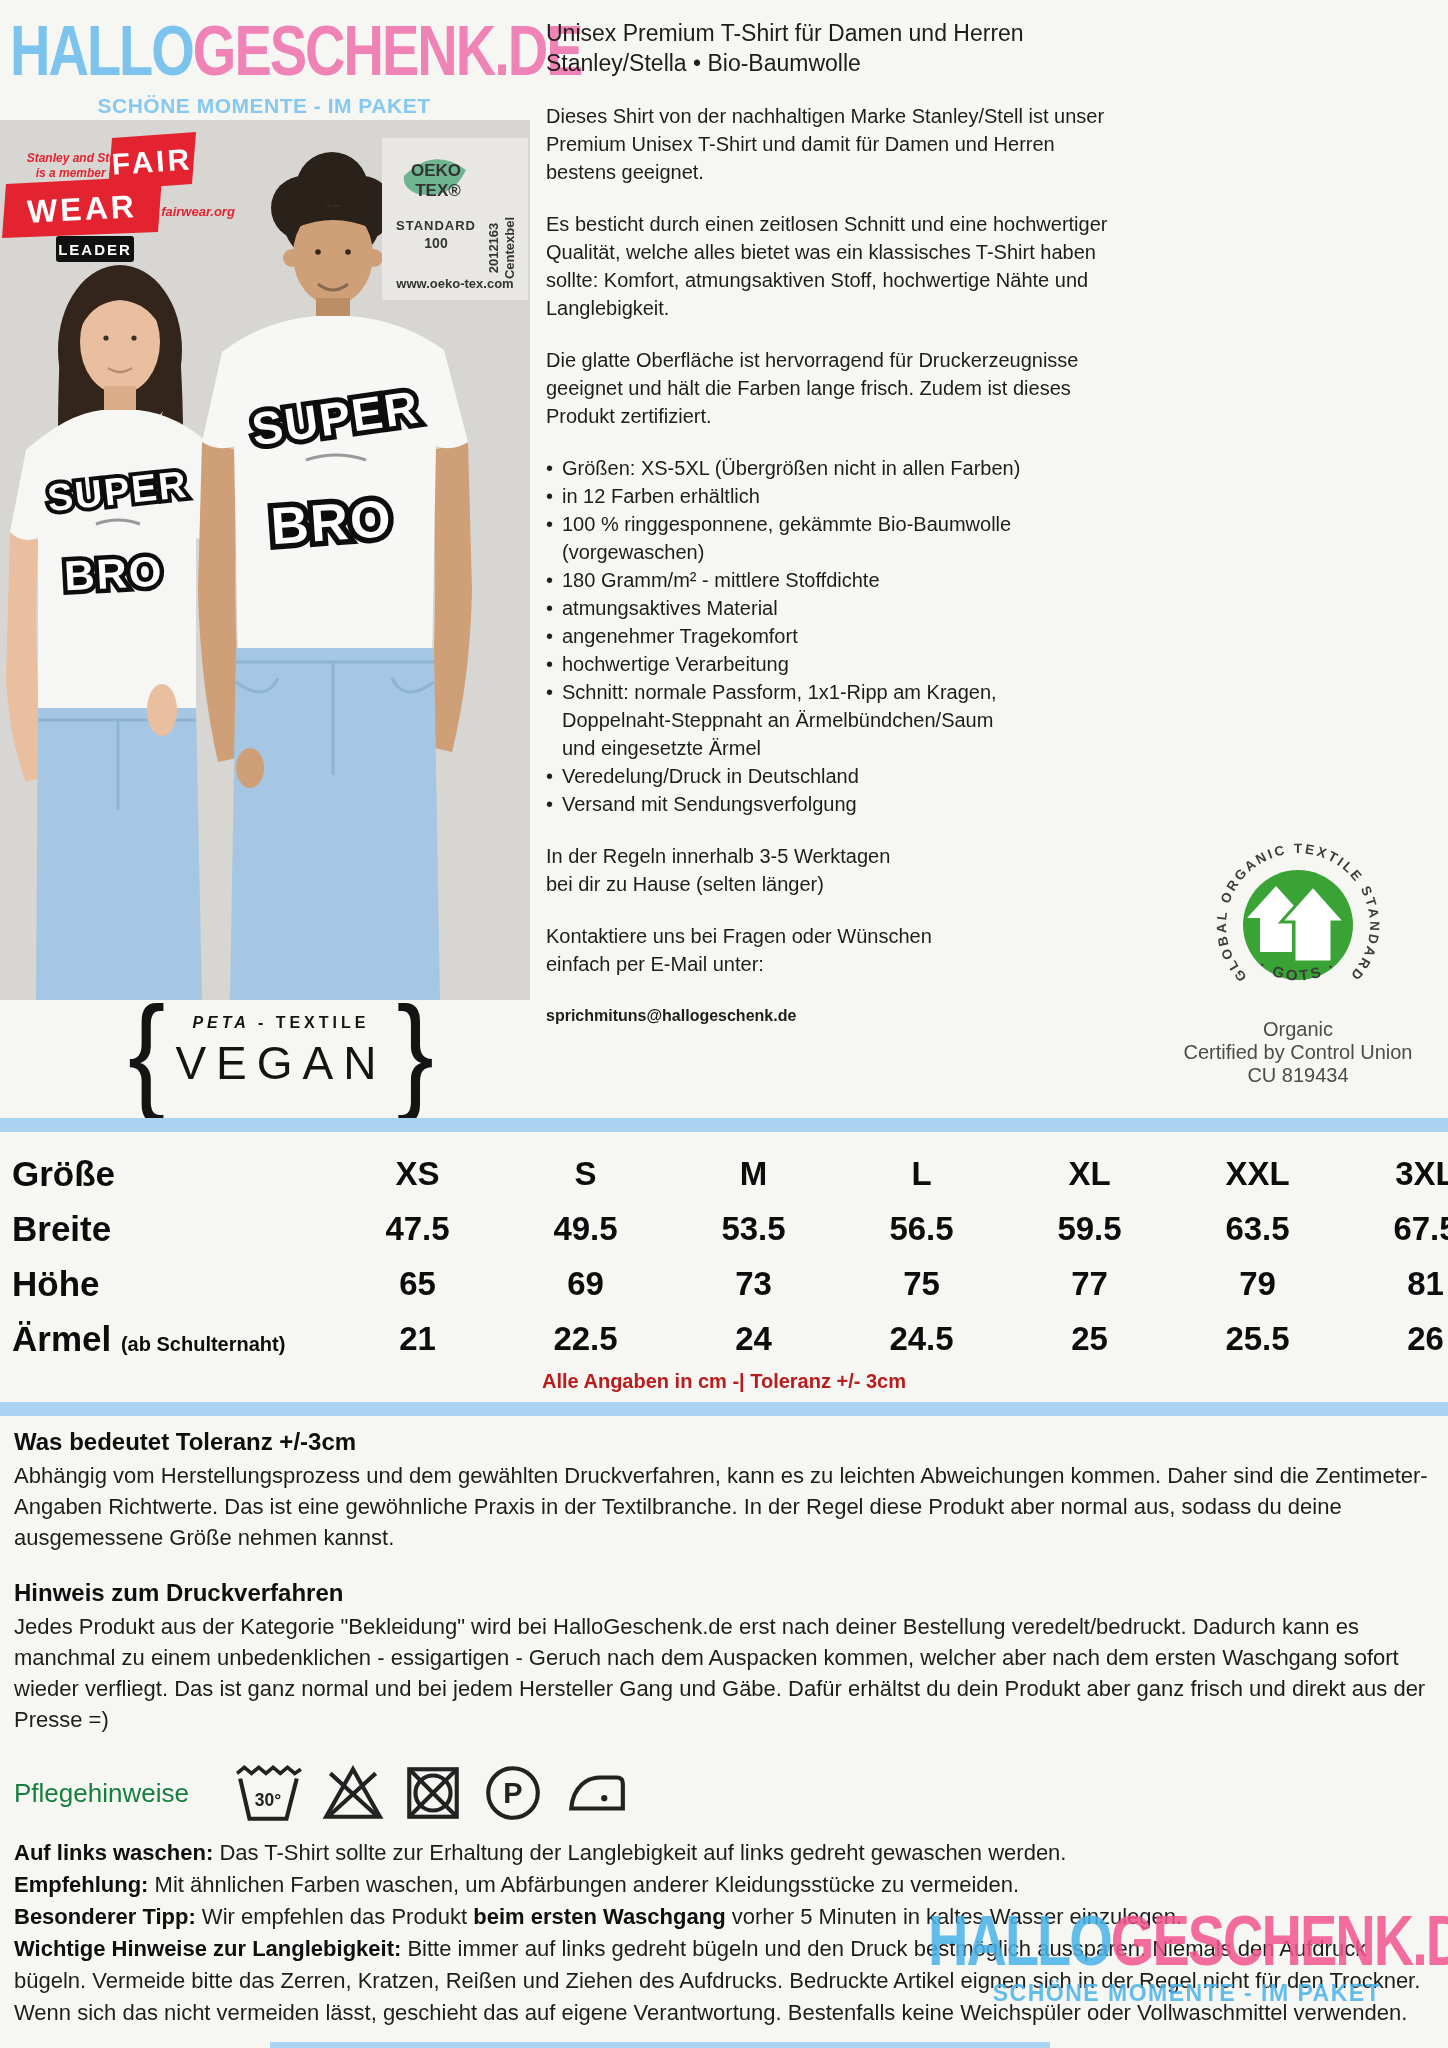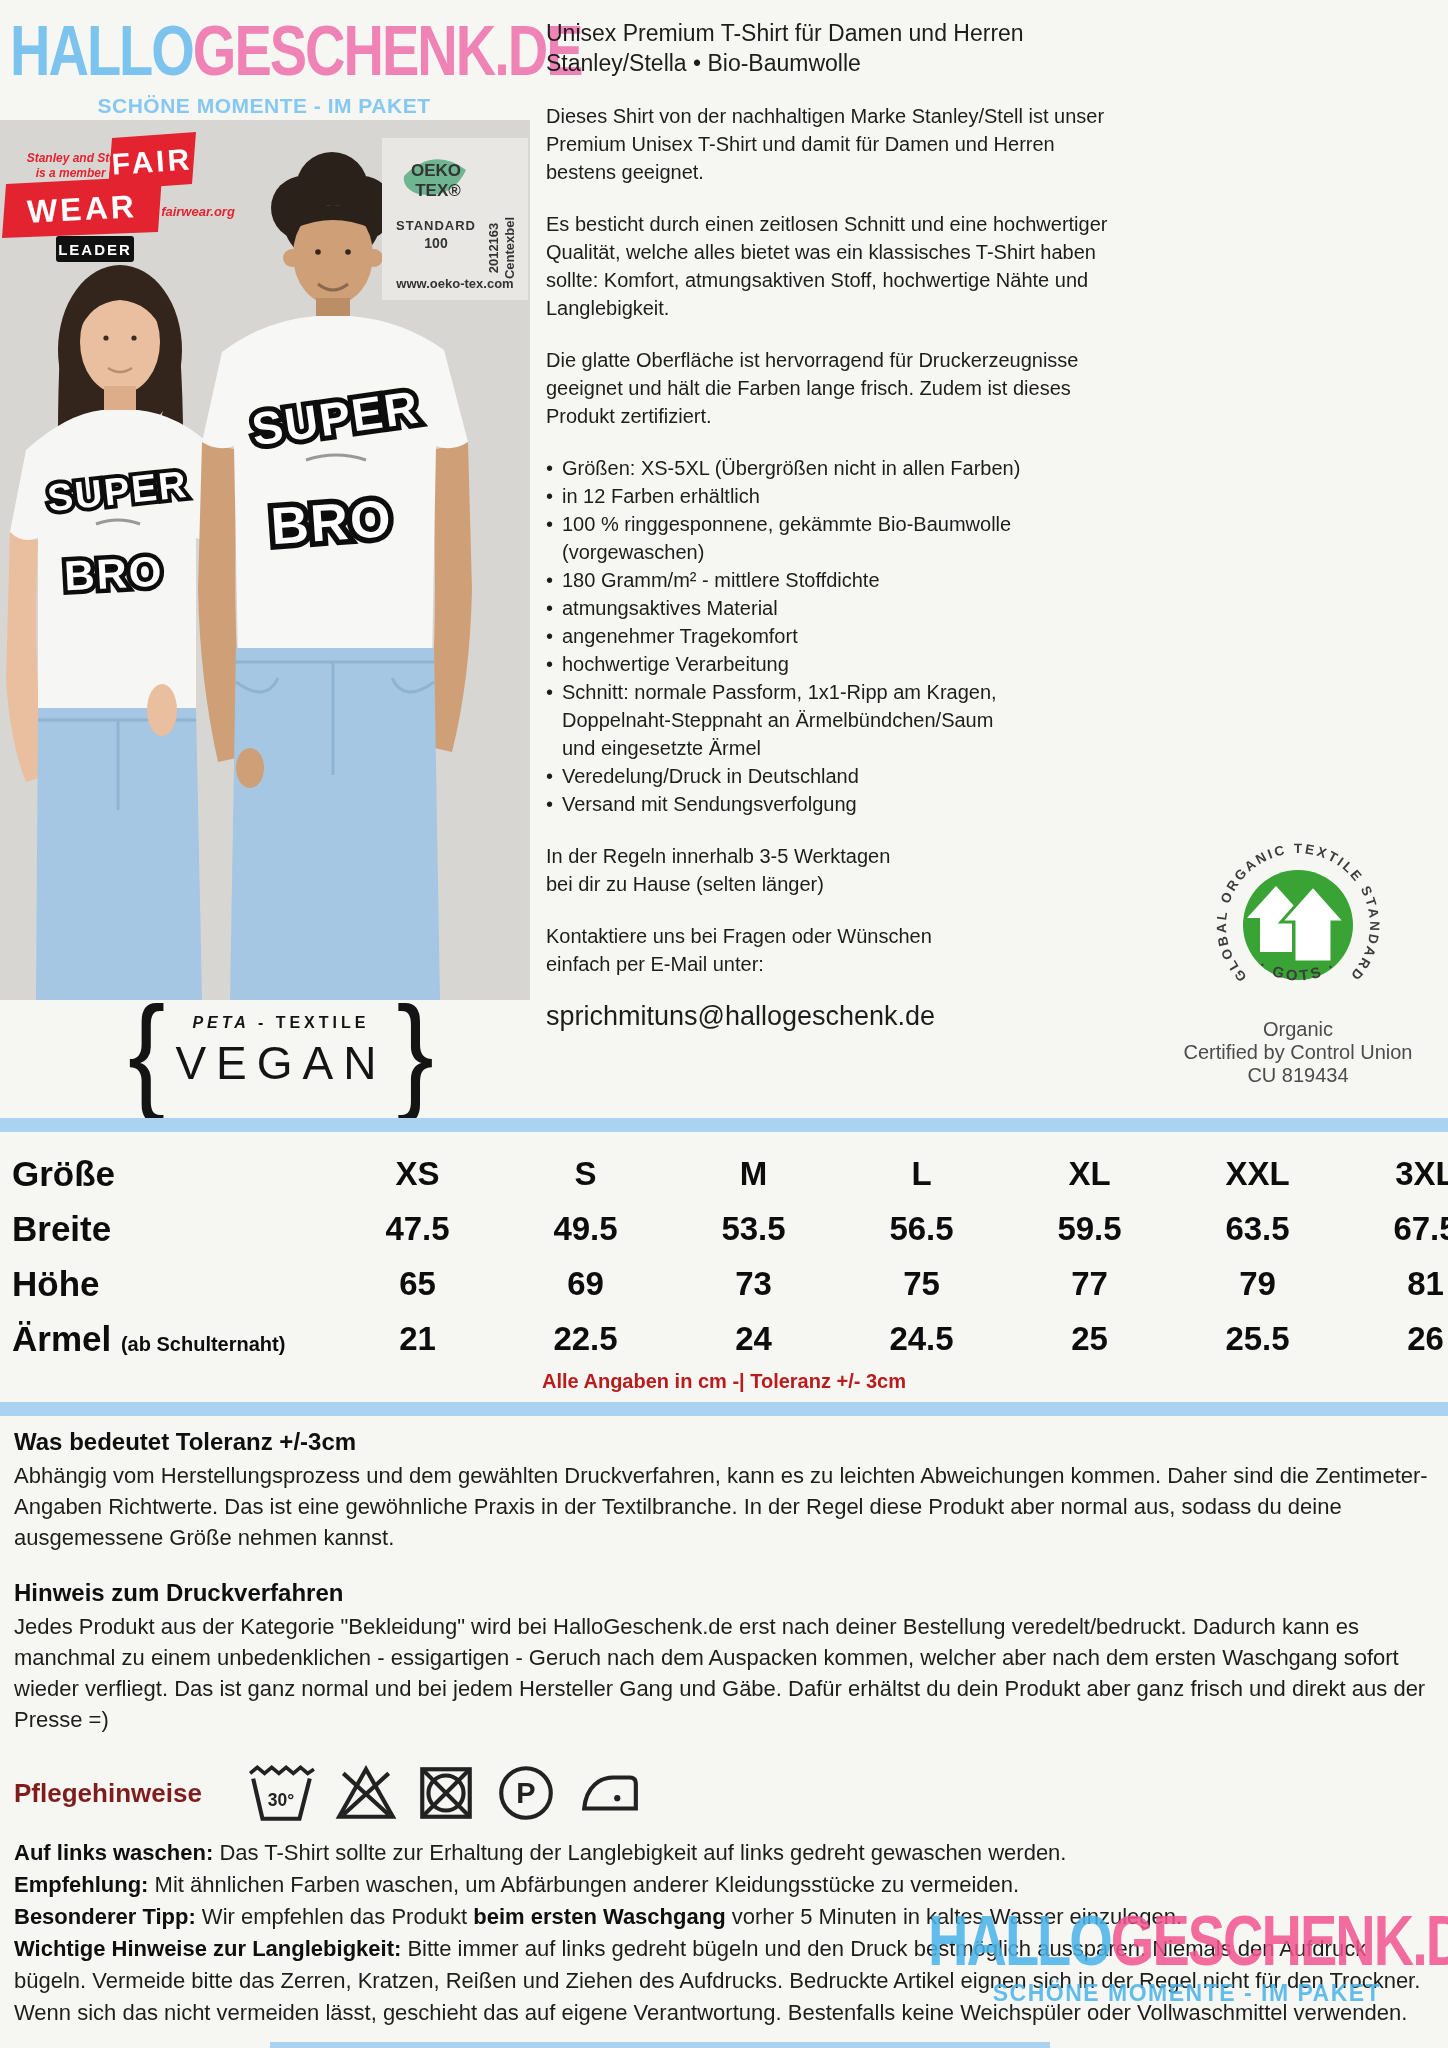--- a/index.html
+++ b/index.html
@@ -21,21 +21,21 @@
   
   .photo{position:absolute;left:0;top:120px;width:530px;height:880px;background:#d7d6d3;}
 
   
   .rc{position:absolute;left:546px;top:18px;width:582px;font-size:20px;line-height:28px;color:#1d1d1b;}
   .rc-title{font-weight:normal;font-size:23px;line-height:30px;white-space:pre-line;margin:0 0 24px;}
   .rc p{margin:0 0 24px;white-space:pre-line;}
   .blist{margin:0 0 24px;}
   .b{position:relative;padding-left:16px;white-space:pre-line;}
   .b::before{content:"•";position:absolute;left:0;top:0;}
-  .email{font-weight:normal;font-size:27px;}
+  .email{font-weight:bold;font-size:16px;}
 
   
   .vegan{position:absolute;left:128px;top:996px;display:flex;align-items:center;color:#141414;}
   .brace{font-size:112px;font-weight:300;line-height:1;transform:scaleY(1.15);}
   .vcenter{text-align:center;margin:0 10px;}
   .vtop{font-size:16px;font-weight:bold;letter-spacing:4px;}
   .peta{font-style:italic;margin-right:8px;}
   .vword{font-size:46px;letter-spacing:10px;font-weight:500;margin-top:4px;}
 
   
@@ -57,21 +57,21 @@
   .tlabel .small{font-size:20px;font-weight:bold;}
   .tcell{font-size:33px;font-weight:bold;text-align:center;color:#0d0d0d;}
   .tfoot{position:absolute;left:0;top:1370px;width:1448px;text-align:center;
     font-size:20px;font-weight:bold;color:#b91c1c;}
 
   
   .lower{position:absolute;left:14px;top:1428px;width:1424px;color:#1d1d1b;}
   .sec{font-size:24px;font-weight:bold;margin:0 0 4px;color:#0f0f0f;}
   .body{font-size:22px;line-height:31px;margin:0 0 26px;}
   .care-row{display:flex;align-items:center;margin:2px 0 12px;}
-  .care-title{font-size:26px;font-weight:bold;margin-right:44px;color:#7f1d1d;}
+  .care-title{font-size:26px;font-weight:normal;margin-right:44px;color:#15803d;}
   .care-row svg{margin-right:16px;}
   .cl{font-size:22px;line-height:32px;margin:0;}
   .cl b{color:#0f0f0f;}
 
   
   .watermark{position:absolute;left:928px;top:1906px;width:518px;text-align:center;
     opacity:.85;z-index:9;pointer-events:none;}
   .wm-logo{font-size:56px;font-weight:900;letter-spacing:-2px;line-height:1;
     transform:scaleY(1.25);transform-origin:center top;white-space:nowrap;}
   .wm-blue{color:#49b4ea;}

